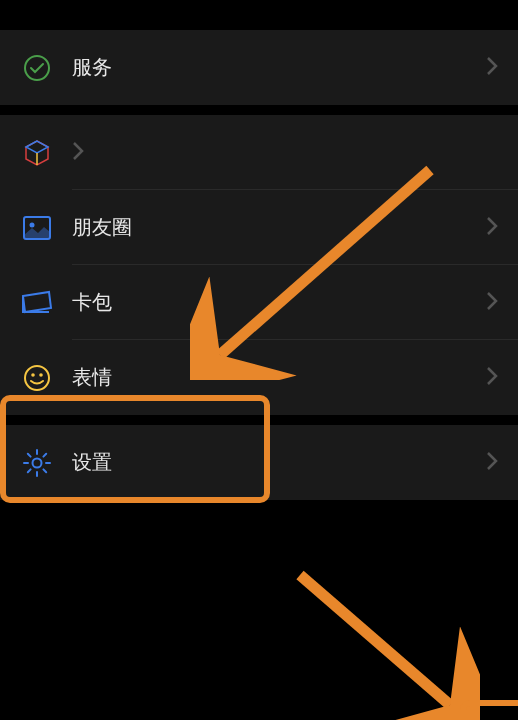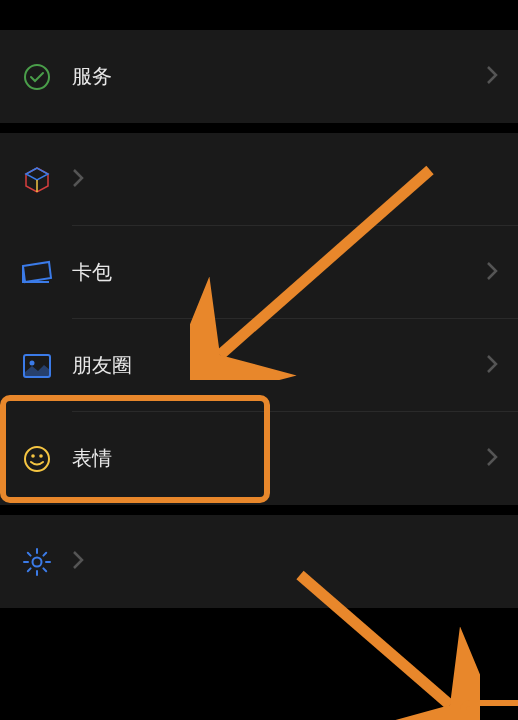--- a/index.html
+++ b/index.html
@@ -14,21 +14,21 @@
     .section {
       background: #1a1a1a;
     }
     .section-gap {
       height: 10px;
       background: #000;
     }
     .menu-item {
       display: flex;
       align-items: center;
-      height: 93px;
+      height: 75px;
       padding: 0 20px;
       cursor: pointer;
       position: relative;
       font-family: Liberation Serif, serif;
     }
     .menu-item:not(:last-child)::after {
       content: "";
       position: absolute;
       bottom: 0;
       left: 72px;
@@ -100,42 +100,42 @@
     </span>
     <span class="chevron">
       <svg width="12" height="20" viewBox="0 0 12 20">
           <path d="M2 2 L10 10 L2 18" fill="none" stroke="#555" stroke-width="2.5"></path>
         </svg>
     </span>
   </div>
 
   <div class="menu-item">
     <span class="icon-wrap">
-      <svg width="32" height="26" viewBox="0 0 32 26">
-        <path d="M2 6 L28 2 L30 18 L4 22 Z" fill="none" stroke="#3b7be8" stroke-width="2"></path>
-        <path d="M2 6 L2 22 L28 22" fill="none" stroke="#3b7be8" stroke-width="2"></path>
-      </svg>
-    </span>
-    <span class="label">卡包</span>
-    <span class="chevron">
-      <svg width="12" height="20" viewBox="0 0 12 20">
-          <path d="M2 2 L10 10 L2 18" fill="none" stroke="#555" stroke-width="2.5"></path>
-        </svg>
-    </span>
-  </div>
-
-  <div class="menu-item">
-    <span class="icon-wrap">
       <svg width="30" height="26" viewBox="0 0 30 26">
         <rect x="2" y="2" width="26" height="22" rx="2" fill="none" stroke="#3b7be8" stroke-width="2"></rect>
         <circle cx="10" cy="10" r="2.5" fill="#3b7be8"></circle>
         <path d="M2 20 L10 13 L16 18 L22 12 L28 17 L28 24 L2 24 Z" fill="#3b7be8" opacity="0.4"></path>
       </svg>
     </span>
     <span class="label">朋友圈</span>
+    <span class="chevron">
+      <svg width="12" height="20" viewBox="0 0 12 20">
+          <path d="M2 2 L10 10 L2 18" fill="none" stroke="#555" stroke-width="2.5"></path>
+        </svg>
+    </span>
+  </div>
+
+  <div class="menu-item">
+    <span class="icon-wrap">
+      <svg width="32" height="26" viewBox="0 0 32 26">
+        <path d="M2 6 L28 2 L30 18 L4 22 Z" fill="none" stroke="#3b7be8" stroke-width="2"></path>
+        <path d="M2 6 L2 22 L28 22" fill="none" stroke="#3b7be8" stroke-width="2"></path>
+      </svg>
+    </span>
+    <span class="label">卡包</span>
     <span class="chevron">
       <svg width="12" height="20" viewBox="0 0 12 20">
           <path d="M2 2 L10 10 L2 18" fill="none" stroke="#555" stroke-width="2.5"></path>
         </svg>
     </span>
   </div>
 
   <div class="menu-item">
     <span class="icon-wrap">
       <svg width="30" height="30" viewBox="0 0 30 30">
@@ -166,20 +166,21 @@
           <line x1="15" y1="24" x2="15" y2="28"></line>
           <line x1="2" y1="15" x2="6" y2="15"></line>
           <line x1="24" y1="15" x2="28" y2="15"></line>
           <line x1="5.8" y1="5.8" x2="8.6" y2="8.6"></line>
           <line x1="21.4" y1="21.4" x2="24.2" y2="24.2"></line>
           <line x1="5.8" y1="24.2" x2="8.6" y2="21.4"></line>
           <line x1="21.4" y1="8.6" x2="24.2" y2="5.8"></line>
         </g>
       </svg>
     </span>
+    <span class="label">设置</span>
     <span class="chevron">
       <svg width="12" height="20" viewBox="0 0 12 20">
           <path d="M2 2 L10 10 L2 18" fill="none" stroke="#555" stroke-width="2.5"></path>
         </svg>
     </span>
   </div>
 </div>
 
 <div class="highlight-box" style="left:0px; top:395px; width:270px; height:108px;"></div>
 

